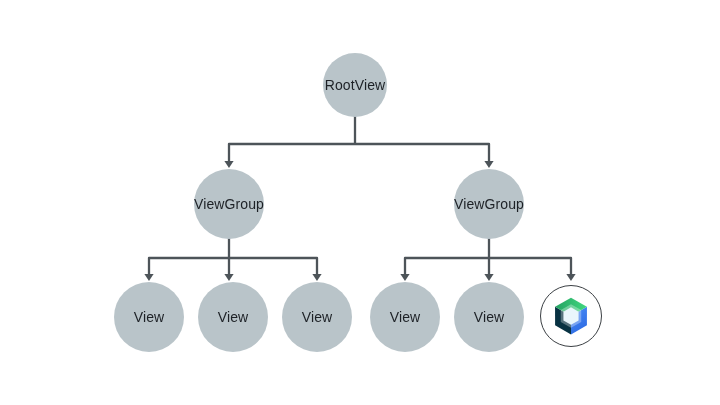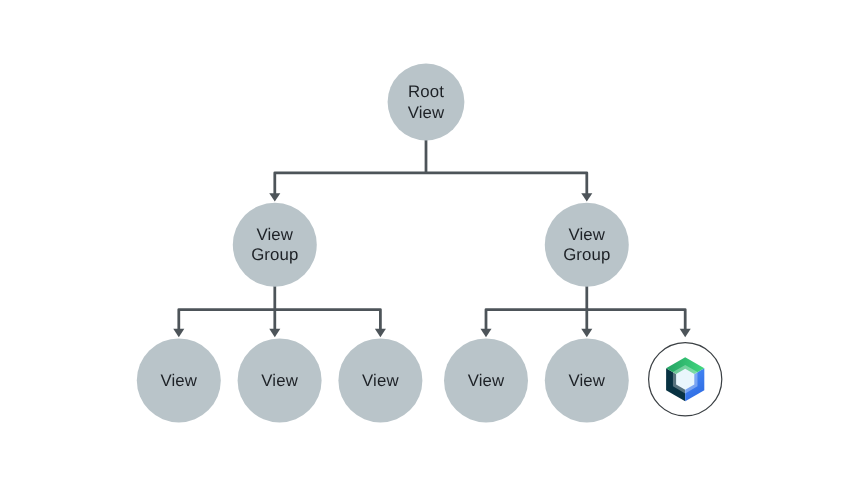--- a/index.html
+++ b/index.html
@@ -23,21 +23,21 @@
     font-family:"Liberation Sans",sans-serif;
     -webkit-font-smoothing:antialiased;
   }
   .stage{position:relative;width:720px;height:405px;overflow:hidden;}
   .connectors{position:absolute;left:0;top:0;pointer-events:none;}
   .connectors path{fill:none;stroke:var(--line);stroke-width:2.3;stroke-linejoin:round;stroke-linecap:butt;}
   .connectors polygon{fill:var(--line);stroke:none;}
   .node{
     position:absolute;border-radius:50%;
     background:var(--node-fill);
-    display:flex;flex-direction:column;align-items:center;justify-content:center;
+    display:flex;align-items:center;justify-content:center;
     text-align:center;color:var(--node-text);
     font-size:14px;line-height:1.2;letter-spacing:.1px;
   }
   .node span{display:block;}
   .node.compose{
     background:var(--compose-bg);
     border:1.5px solid var(--compose-ring);
     box-sizing:border-box;
   }
   .compose svg{display:block;}

